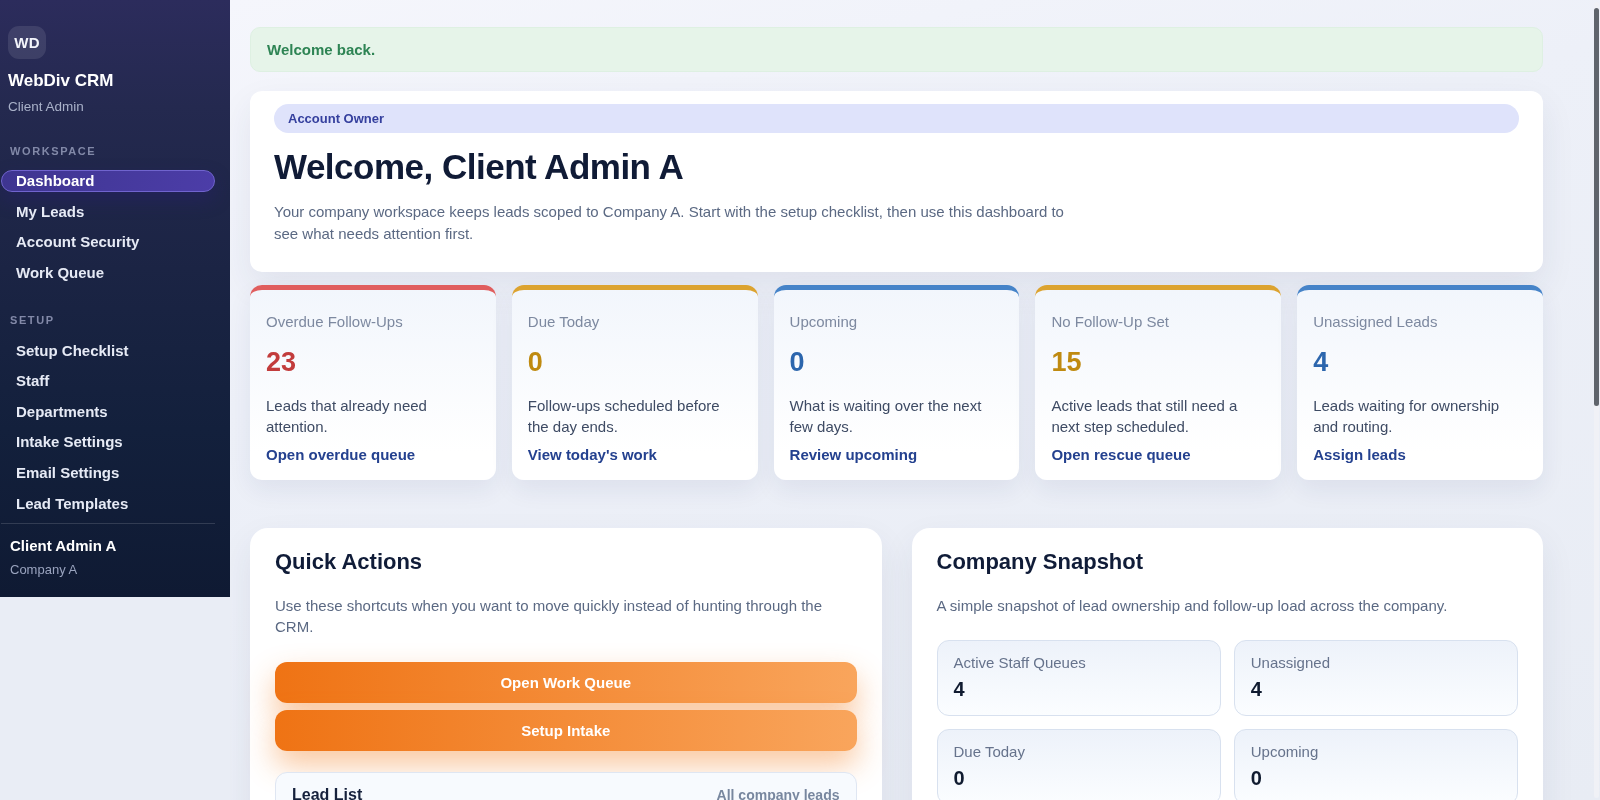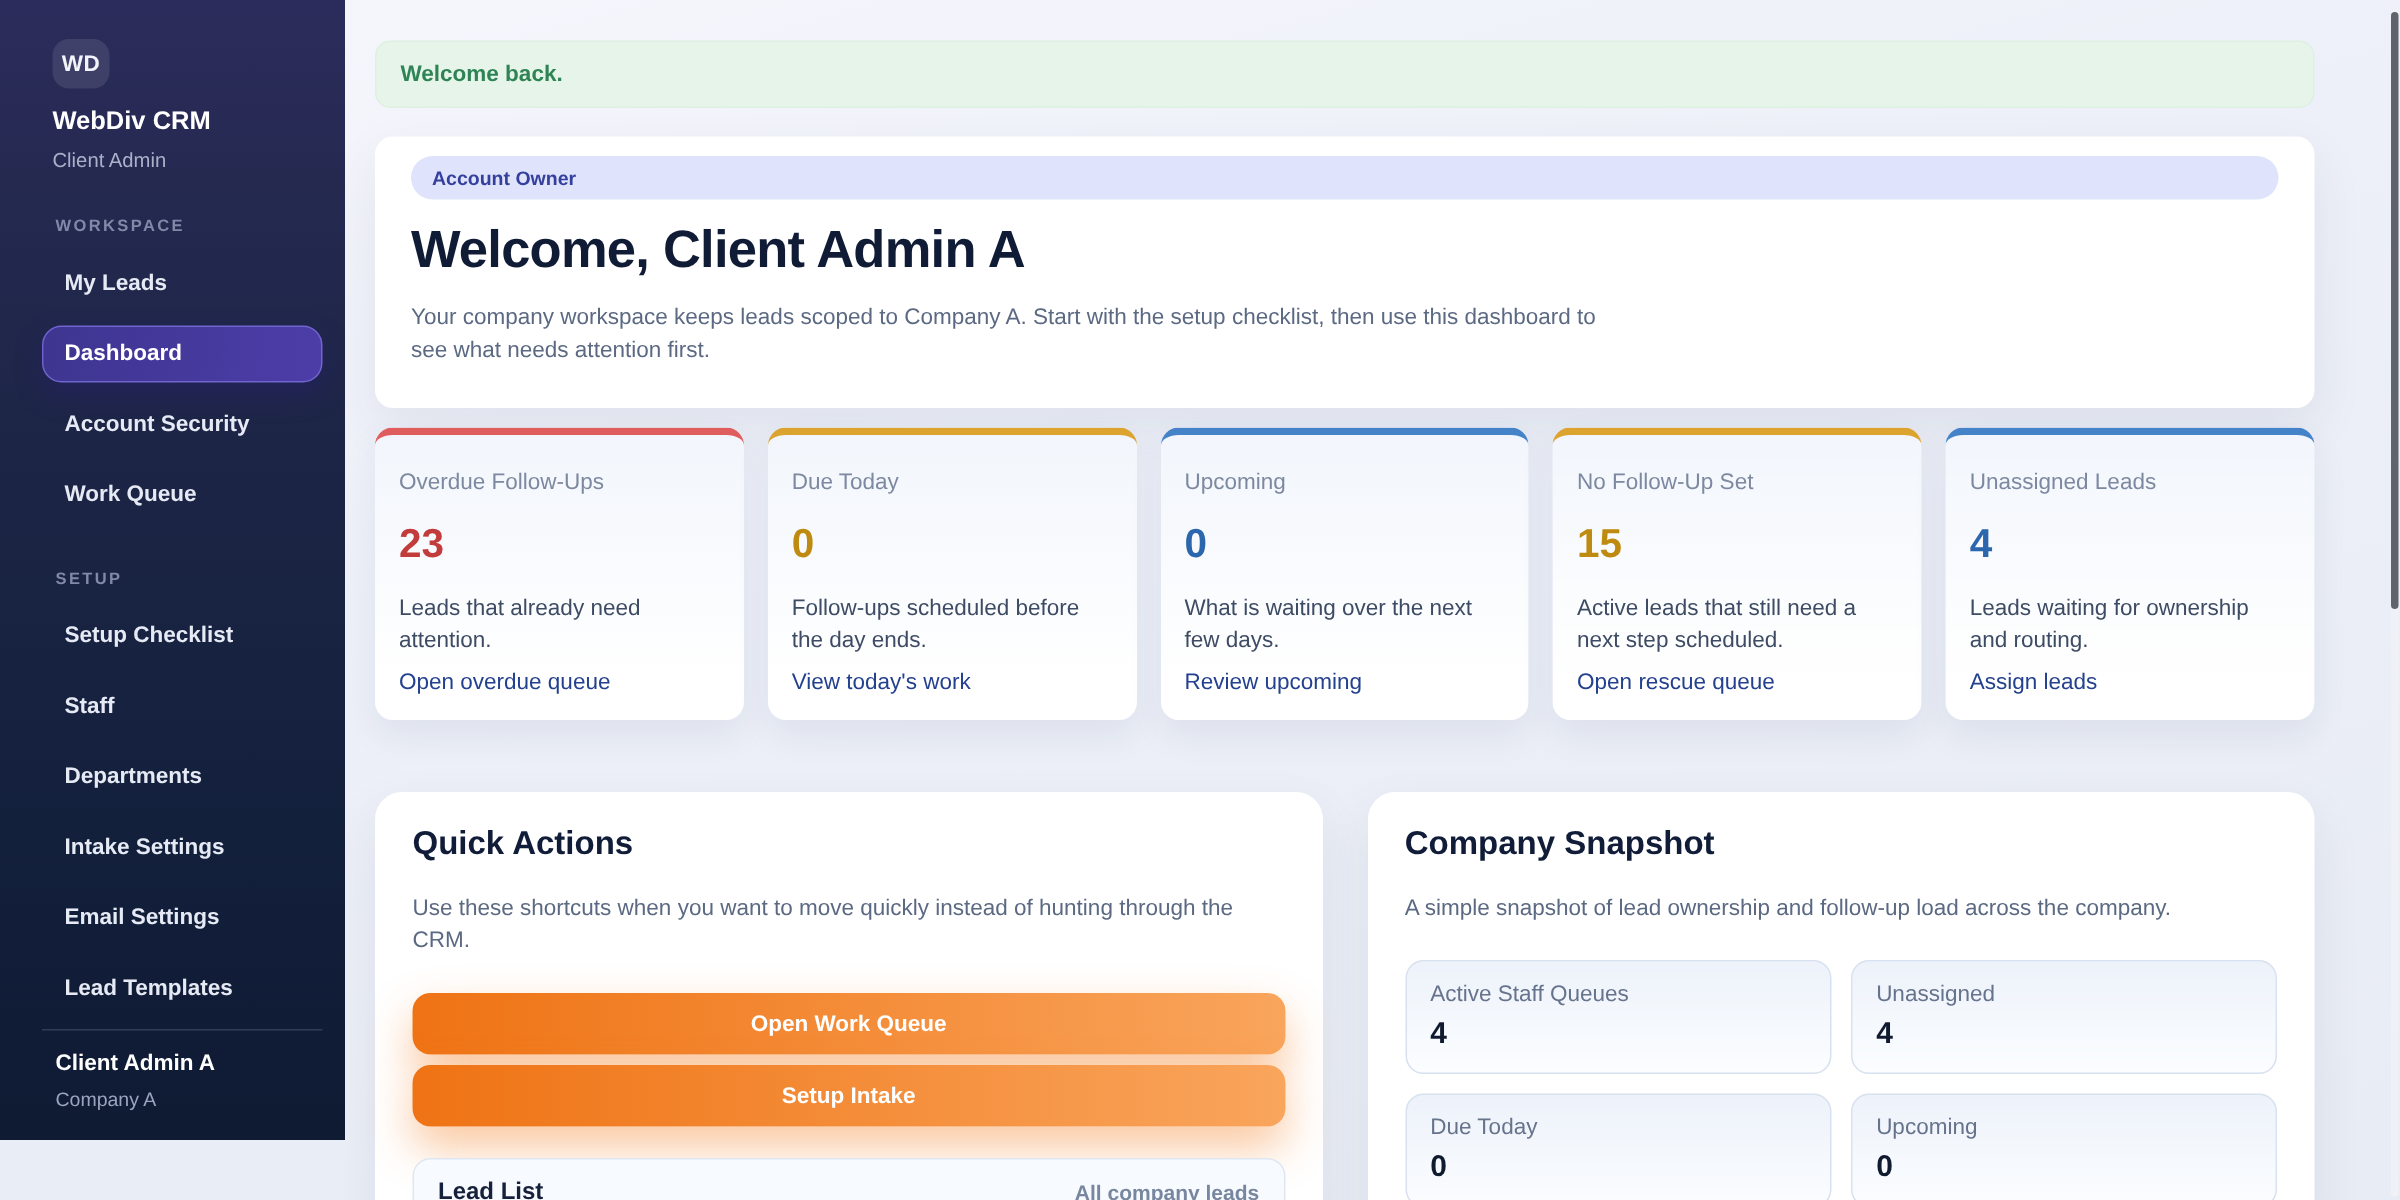--- a/index.html
+++ b/index.html
@@ -5,24 +5,24 @@
   * { margin:0; padding:0; box-sizing:border-box; }
   html,body { width:1600px; height:800px; overflow:hidden; }
   body {
     font-family:"Liberation Sans", sans-serif;
     display:flex;
     background:#e9edf5;
   }
 
   
   .sidebar {
-    width:230px; min-width:230px; height:760px;
+    width:230px; min-width:230px; height:597px;
     background:linear-gradient(180deg,#2c2c5c 0%, #24294f 18%, #1b2444 45%, #13203c 72%, #0f1a33 100%);
     color:#e8ebf5;
-    padding:26px 15px 16px 28px;
+    padding:26px 15px 16px 1px;
     display:flex; flex-direction:column;
   }
   .brand { padding-left:7px; }
   .logo-box {
     width:38px; height:33px; border-radius:11px;
     background:rgba(255,255,255,0.10);
     display:flex; align-items:center; justify-content:center;
     font-size:15px; font-weight:700; color:#f2f4fb; letter-spacing:.3px;
   }
   .app-name { margin-top:12px; font-size:17px; font-weight:700; color:#ffffff; }
@@ -97,21 +97,21 @@
   }
   .stat-card {
     background:linear-gradient(180deg,#f2f6fc 0%, #ffffff 85%);
     border-radius:12px; border-top:5px solid #cccccc;
     box-shadow:0 10px 24px rgba(35,48,95,0.07);
     padding:16px; min-height:185px;
   }
   .stat-label { margin-top:7px; font-size:15px; color:#7d89a0; }
   .stat-value { margin-top:17px; font-size:27px; font-weight:800; }
   .stat-desc  { margin-top:17px; font-size:15px; line-height:1.42; color:#3e4b64; }
-  .stat-link  { display:inline-block; margin-top:9px; font-size:15px; font-weight:400; color:#24418f; cursor:pointer; text-decoration:none; }
+  .stat-link  { display:inline-block; margin-top:9px; font-size:15px; font-weight:700; color:#24418f; cursor:pointer; text-decoration:none; }
 
   .accent-red   { border-top-color:#e05d5d; }
   .accent-red   .stat-value { color:#c23c3c; }
   .accent-amber { border-top-color:#dca32f; }
   .accent-amber .stat-value { color:#bf8a10; }
   .accent-blue  { border-top-color:#4583c8; }
   .accent-blue  .stat-value { color:#2c66ad; }
 
   
   .bottom-row { display:grid; grid-template-columns:1fr 1fr; gap:30px; align-items:start; }
@@ -170,25 +170,25 @@
 <aside class="sidebar">
   <div class="brand">
     <div class="logo-box">
       <span>WD</span>
     </div>
     <div class="app-name">WebDiv CRM</div>
     <div class="app-role">Client Admin</div>
   </div>
 
   <div class="section-label">WORKSPACE</div>
-  <div class="nav-item">
-    <span>My Leads</span>
-  </div>
   <div class="nav-item active">
     <span>Dashboard</span>
+  </div>
+  <div class="nav-item">
+    <span>My Leads</span>
   </div>
   <div class="nav-item">
     <span>Account Security</span>
   </div>
   <div class="nav-item">
     <span>Work Queue</span>
   </div>
 
   <div class="section-label setup">SETUP</div>
   <div class="nav-item">

